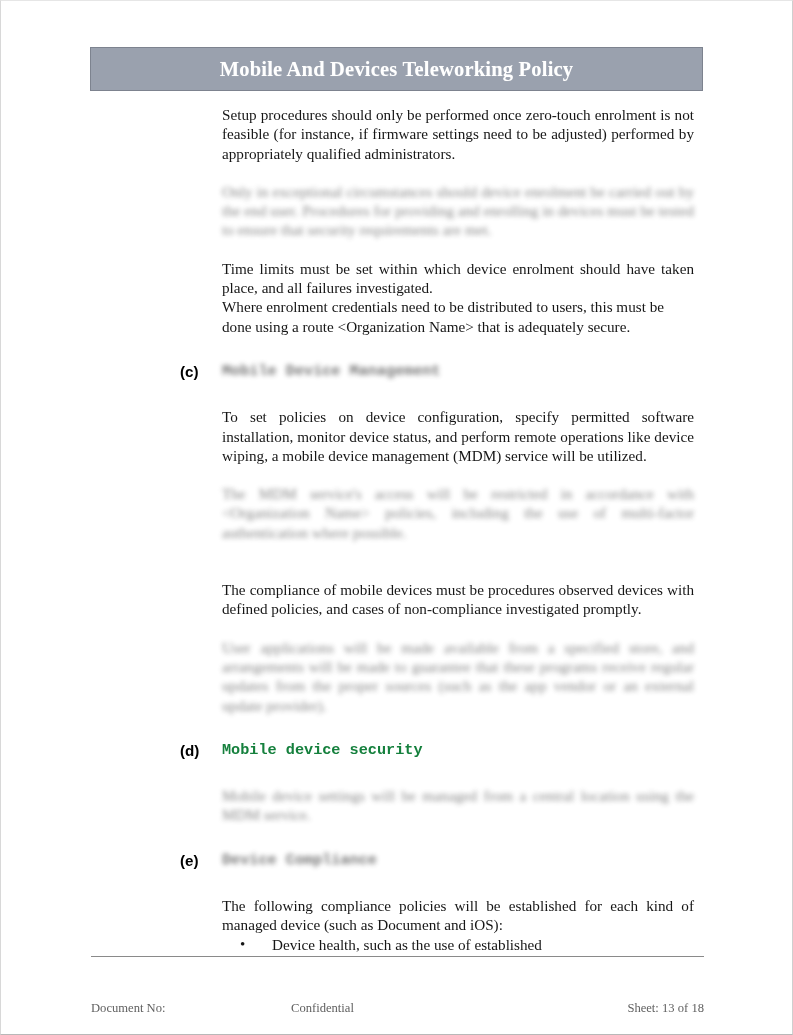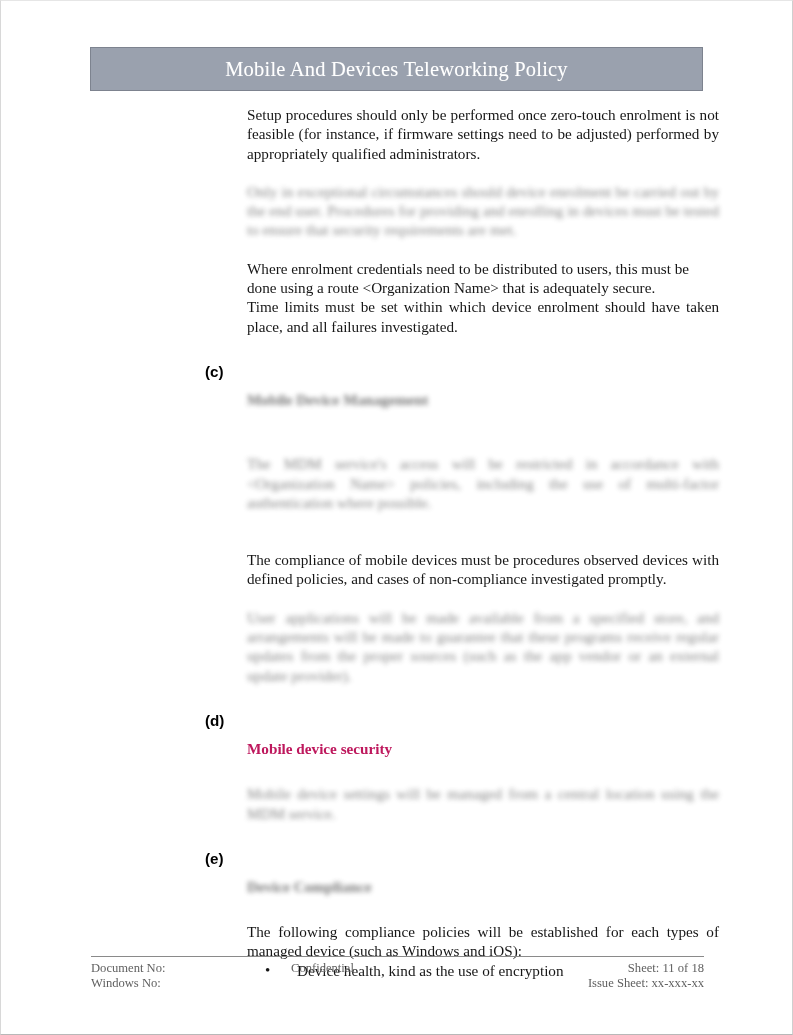--- a/index.html
+++ b/index.html
@@ -37,30 +37,30 @@
     background: #9aa1ae;
     border: 1px solid #7d838f;
     box-sizing: border-box;
     display: flex;
     align-items: center;
     justify-content: center;
   }
   .title-banner .title-text {
     color: #ffffff;
     font-family: "Liberation Serif", "DejaVu Serif", serif;
-    font-weight: normal;
+    font-weight: bold;
     font-size: 20.5px;
     letter-spacing: 0.2px;
     text-shadow: 0 0 1px rgba(255,255,255,0.35);
   }
 
   
   .content {
     position: absolute;
-    left: 105px;
+    left: 80px;
     top: 104px;
     width: 613px;
   }
 
   .para {
     margin: 0 0 0 141px;
     width: 472px;
     font-size: 15.2px;
     line-height: 19.3px;
     text-align: justify;
@@ -83,23 +83,22 @@
     font-size: 15.2px;
     font-weight: bold;
     color: #000000;
     font-family: "Liberation Sans", sans-serif;
     line-height: 19.3px;
   }
   .section-heading {
     font-size: 15.2px;
     font-weight: bold;
     line-height: 19.3px;
-    color: #be185d;
-    font-family: Liberation Serif, serif;
-    margin-top: 28px;
+    color: #15803d;
+    font-family: Liberation Mono, monospace;
   }
 
   
   .blurred {
     filter: blur(2.6px);
     opacity: 0.62;
     color: #3a3a3a;
     -webkit-user-select: none;
     user-select: none;
   }
@@ -142,21 +141,21 @@
     color: #5f5f5f;
     font-size: 12.6px;
     line-height: 14.6px;
     font-family: "Liberation Serif", "DejaVu Serif", serif;
   }
   .footer-row {
     display: flex;
     justify-content: space-between;
     align-items: baseline;
   }
-  .footer-col-left  { width: 200px; text-align: left; }
+  .footer-col-left  { width: 200px; text-align: left; margin-top: 40px; }
   .footer-col-mid   { flex: 1; text-align: left; }
   .footer-col-right { width: 200px; text-align: right; }
 </style>
 </head>
 <body>
 
 <div class="page">
 
   <div class="title-banner">
     <span class="title-text">Mobile And Devices Teleworking Policy</span>
@@ -165,32 +164,33 @@
   <div class="content">
 
     <p class="para">Setup procedures should only be performed once zero-touch enrolment is not feasible (for instance, if firmware settings need to be adjusted) performed by appropriately qualified administrators.</p>
 
     <div class="spacer-md"></div>
 
     <p class="para blurred">Only in exceptional circumstances should device enrolment be carried out by the end user. Procedures for providing and enrolling in devices must be tested to ensure that security requirements are met.</p>
 
     <div class="spacer-md"></div>
 
+    <p class="para">Time limits must be set within which device enrolment should have taken place, and all failures investigated.</p>
     <p class="para nojust">Where enrolment credentials need to be distributed to users, this must be done using a route &lt;Organization Name&gt; that is adequately secure.</p>
-    <p class="para">Time limits must be set within which device enrolment should have taken place, and all failures investigated.</p>
 
     <div class="spacer-lg"></div>
 
     <div class="section-row">
       <span class="section-marker">(c)</span>
       <span class="section-heading blurred-heading">Mobile Device Management</span>
     </div>
 
     <div class="spacer-lg"></div>
 
+    <p class="para">To set policies on device configuration, specify permitted software installation, monitor device status, and perform remote operations like device wiping, a mobile device management (MDM) service will be utilized.</p>
 
     <div class="spacer-md"></div>
 
     <p class="para blurred">The MDM service's access will be restricted in accordance with &lt;Organization Name&gt; policies, including the use of multi-factor authentication where possible.</p>
 
     <div class="spacer-md"></div>
 
 
     <div class="spacer-md"></div>
 
@@ -213,36 +213,36 @@
 
     <div class="spacer-lg"></div>
 
     <div class="section-row">
       <span class="section-marker">(e)</span>
       <span class="section-heading blurred-heading">Device Compliance</span>
     </div>
 
     <div class="spacer-lg"></div>
 
-    <p class="para">The following compliance policies will be established for each types of managed device (such as Windows and iOS):</p>
+    <p class="para">The following compliance policies will be established for each kind of managed device (such as Document and iOS):</p>
 
     <ul class="bullet-list">
       <li>
         <span class="bullet-dot">•</span>
-        <span>Device health, kind as the use of encryption</span>
+        <span>Device health, such as the use of established</span>
       </li>
     </ul>
 
   </div>
 
   <div class="footer">
     <div class="footer-row">
       <span class="footer-col-left">Document No:</span>
       <span class="footer-col-mid">Confidential</span>
-      <span class="footer-col-right">Sheet: 11 of 18</span>
+      <span class="footer-col-right">Sheet: 13 of 18</span>
     </div>
     <div class="footer-row">
       <span class="footer-col-left">Windows No:</span>
       <span class="footer-col-mid"></span>
       <span class="footer-col-right">Issue Sheet: xx-xxx-xx</span>
     </div>
   </div>
 
 </div>
 

